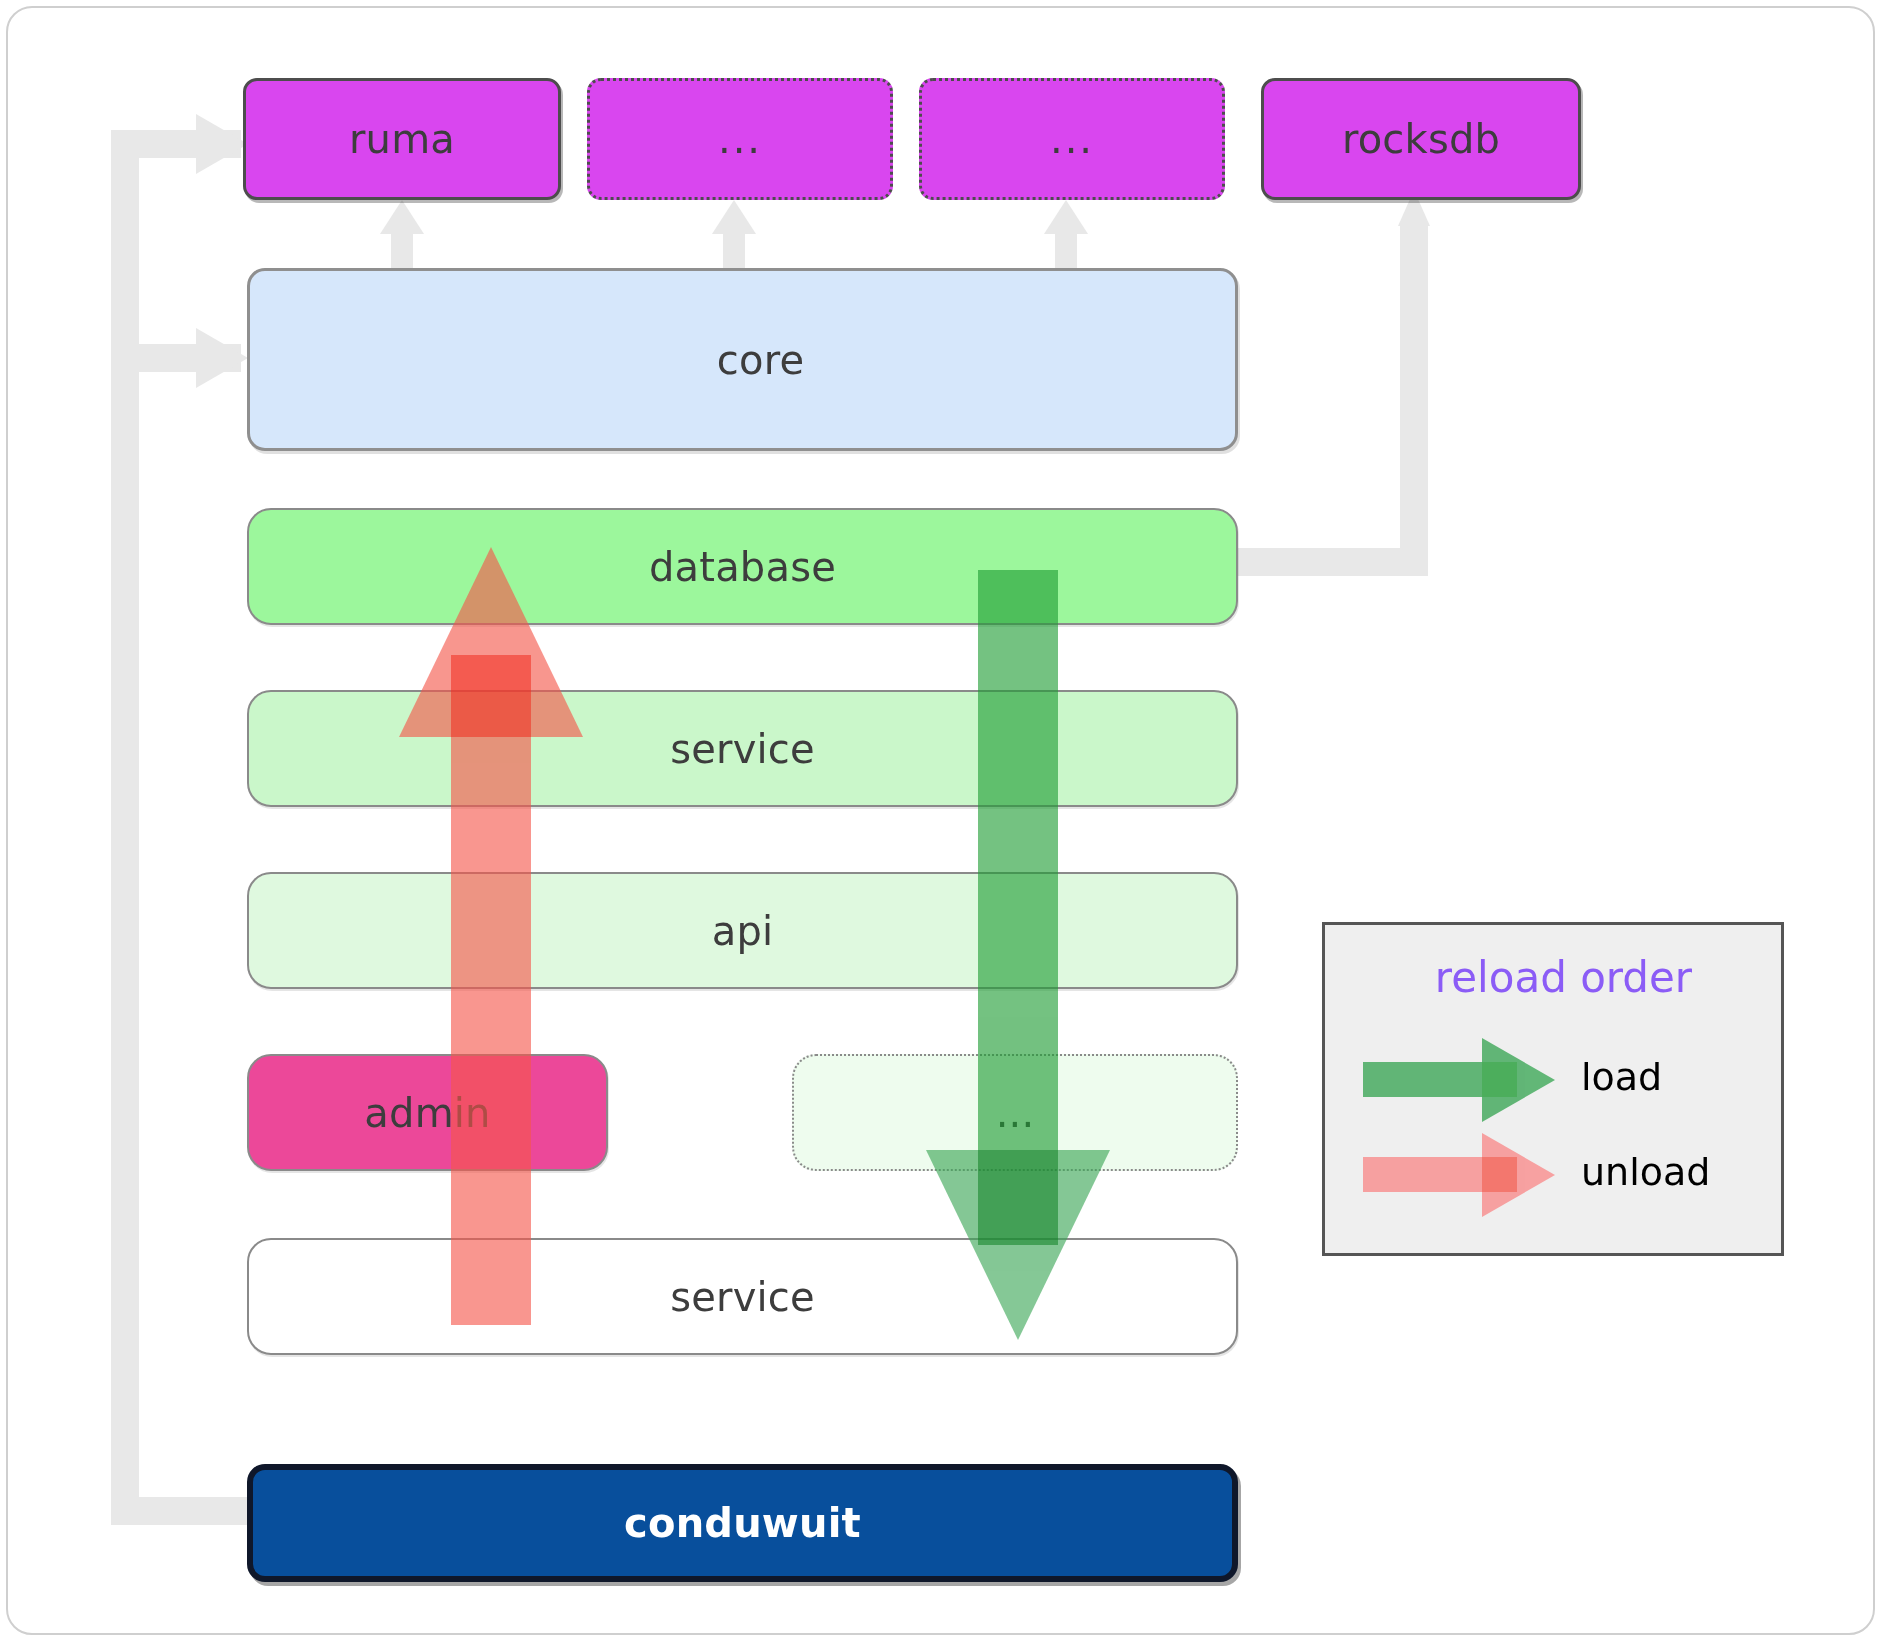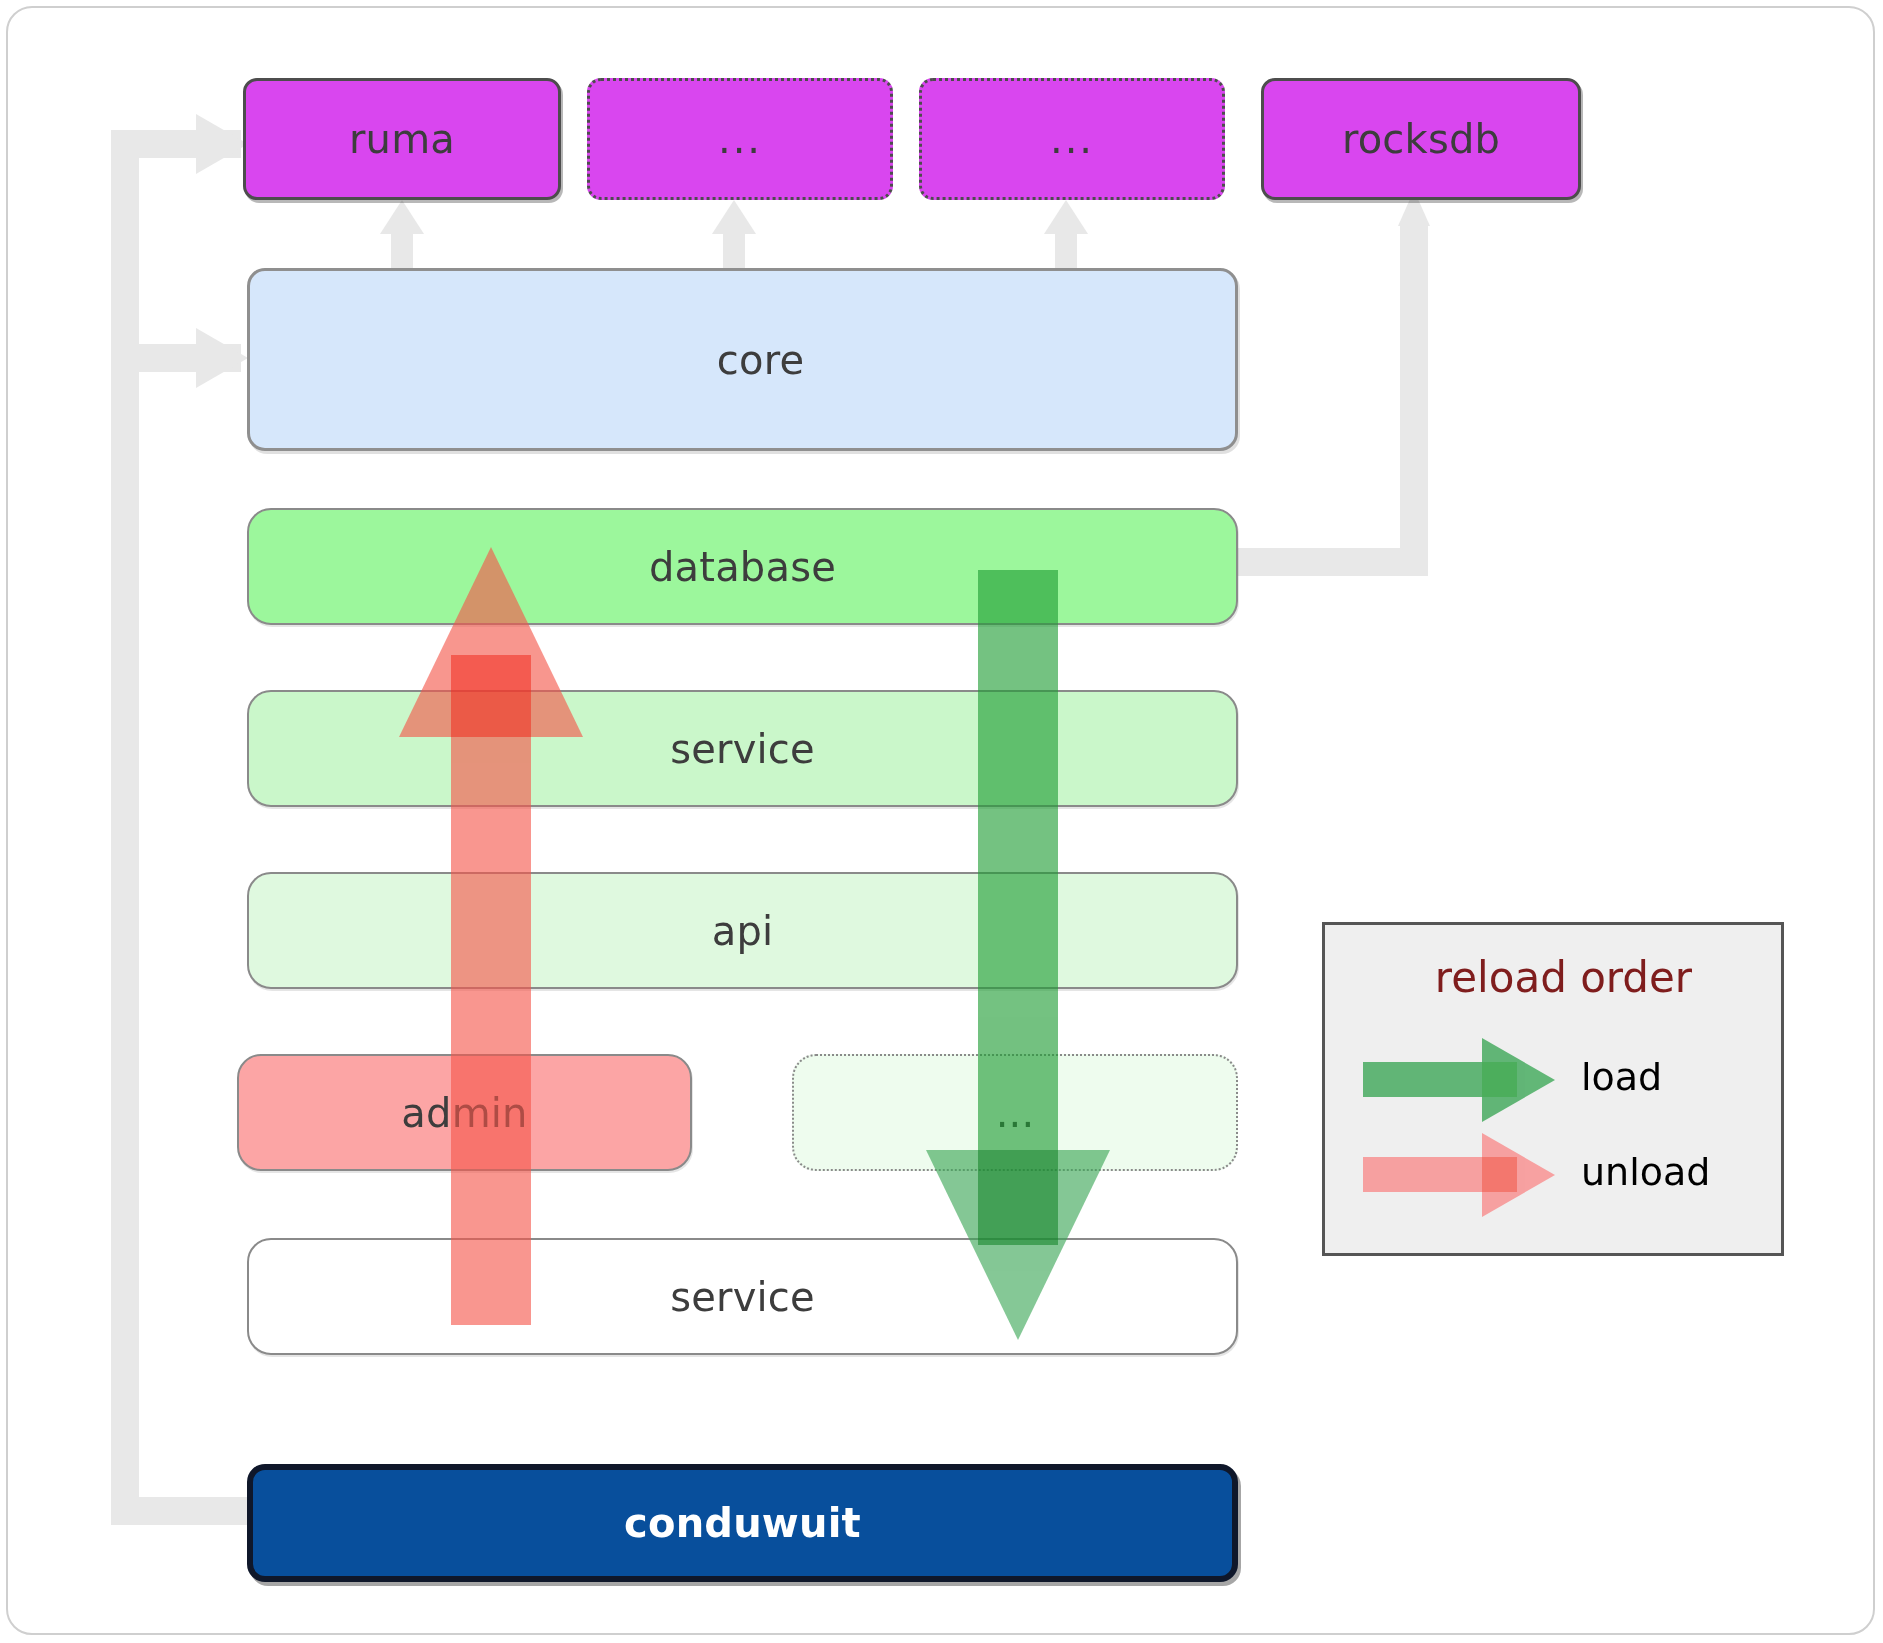--- a/index.html
+++ b/index.html
@@ -99,21 +99,21 @@
     background: #efefef;
     border: 3px solid #555555;
     box-sizing: border-box;
   }
   .legend-title {
     position: absolute;
     left: 0; right: 0;
     top: 28px;
     text-align: center;
     font-size: 42px;
-    color: #7f1d1d;
+    color: #8b5cf6;
     margin-left: 21px;
   }
   .legend-row-label {
     position: absolute;
     font-size: 38px;
     color: #000000;
     white-space: nowrap;
     text-align: right;
   }
 
@@ -200,21 +200,21 @@
   </div>
 
   <div class="node layer" style="left:247px; top:690px; width:991px; height:117px; background:#caf7ca;">
     <span class="lbl">service</span>
   </div>
 
   <div class="node layer" style="left:247px; top:872px; width:991px; height:117px; background:#dff9df;">
     <span class="lbl">api</span>
   </div>
 
-  <div class="node layer" style="left:237px; top:1054px; width:455px; height:117px; background:#fca5a5;">
+  <div class="node layer" style="left:247px; top:1054px; width:361px; height:117px; background:#ec4899;">
     <span class="lbl">admin</span>
   </div>
 
   <div class="node layer dotted" style="left:792px; top:1054px; width:446px; height:117px; background:#eefcee;">
     <span class="lbl dots">...</span>
   </div>
 
   <div class="node layer" style="left:247px; top:1238px; width:991px; height:117px; background:#ffffff;">
     <span class="lbl">service</span>
   </div>

